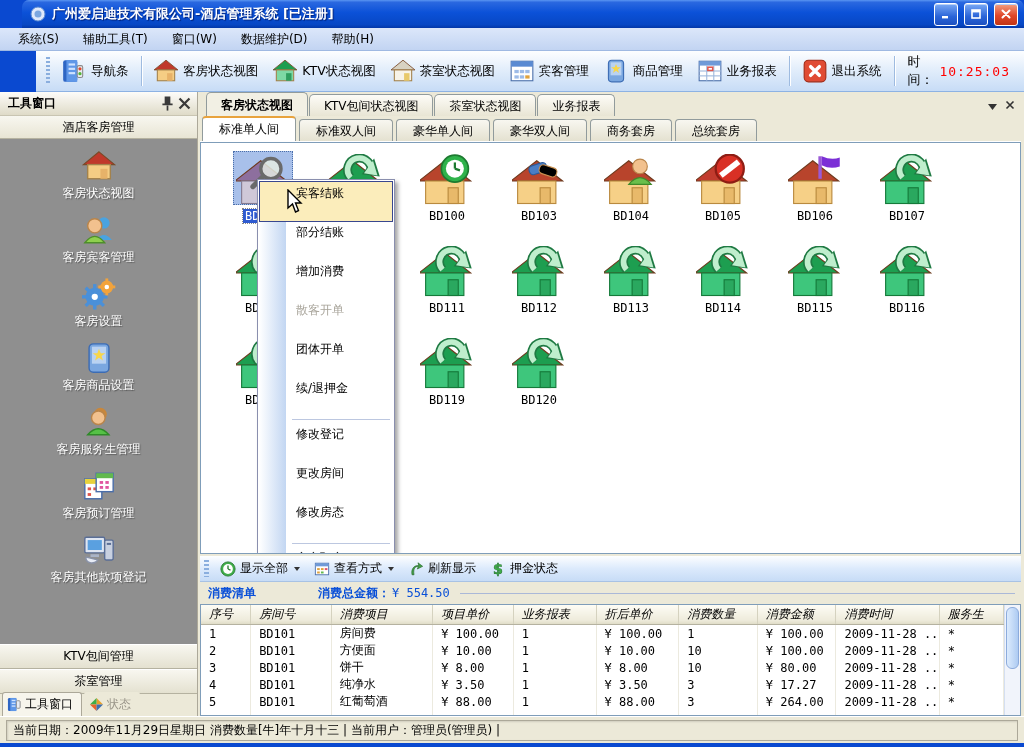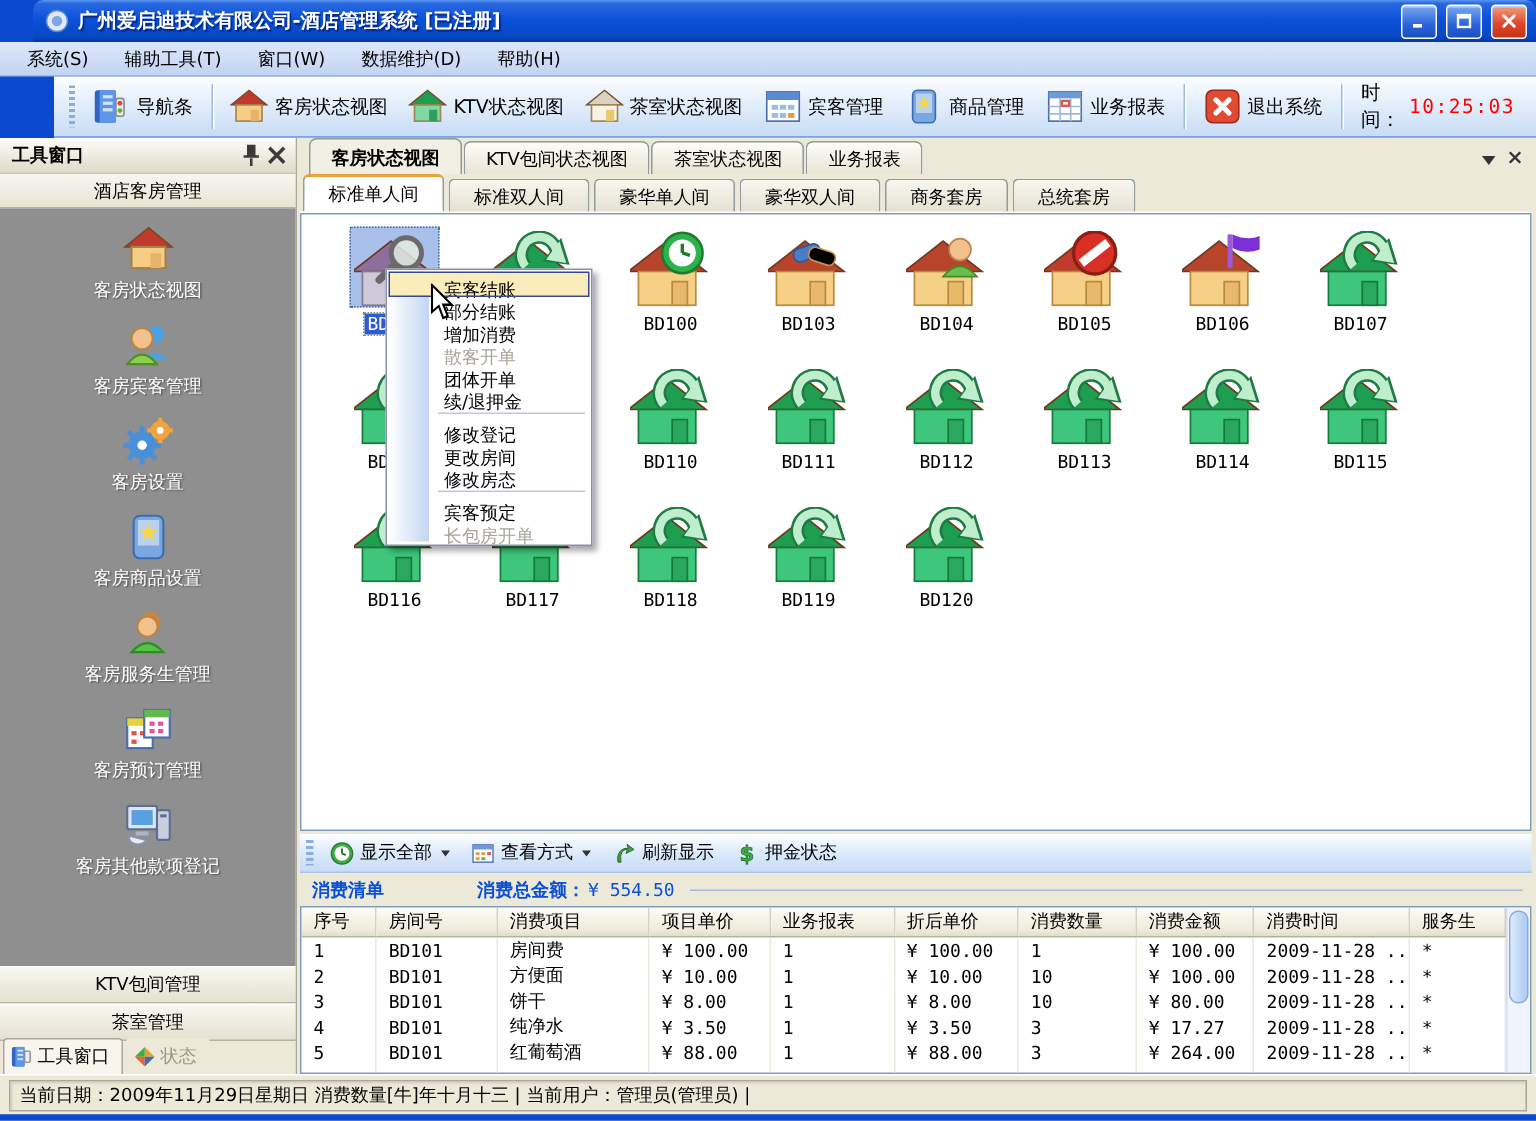--- a/index.html
+++ b/index.html
@@ -70,21 +70,21 @@
   .room{display:flex;flex-direction:column;align-items:center;width:92px;}
   .room .ricon{width:54px;height:48px;padding:2px;border:1px solid transparent;}
   .room .rlabel{margin-top:4px;font-family:"DejaVu Sans Mono",monospace;font-size:12px;padding:0 2px;}
   .room.sel .ricon{background:#a8c0ea;border:1px dotted #4a6ea9;}
   .room.sel .rlabel{background:#2f5bd0;color:#fff;outline:1px dotted #888;}
   
   .ctxmenu{position:absolute;left:56px;top:36px;width:132px;background:#fff;border:1px solid #8a8fae;
     box-shadow:3px 3px 4px rgba(0,0,0,.35);z-index:10;padding:2px;}
   .ctxmenu::before{content:"";position:absolute;left:2px;top:2px;bottom:2px;width:26px;
     background:linear-gradient(90deg,#fdfeff,#c2d6f2);}
-  .mitem{position:relative;height:15px;line-height:23px;padding-left:36px;white-space:nowrap;}
+  .mitem{position:relative;height:39px;line-height:23px;padding-left:36px;white-space:nowrap;}
   .mitem.highlighted{background:#fbedbb;outline:1px solid #39478f;color:#000;}
   .mitem.disabled{color:#a8a49a;}
   .msep{position:relative;height:1px;background:#bcc7e0;margin:3px 2px 3px 32px;}
   .cursor{position:absolute;left:84px;top:46px;width:19px;height:26px;z-index:12;}
   
   .actionbar{height:25px;background:linear-gradient(180deg,#fdfeff,#dceafc 50%,#c7dcf6);display:flex;align-items:center;
     border-bottom:1px solid #a8c2e4;margin-top:2px;}
   .abtn{display:flex;align-items:center;gap:4px;padding:2px 7px;}
   .abtn .ic{width:16px;height:16px;}
   .darr{width:0;height:0;border-left:3.5px solid transparent;border-right:3.5px solid transparent;border-top:4px solid #333;margin-left:2px;}
@@ -92,21 +92,21 @@
   .summary{height:22px;display:flex;align-items:center;padding-left:8px;color:#0a50d8;font-weight:bold;}
   .summary .total-lbl{margin-left:62px;}
   .summary .total-val{font-weight:normal;color:#0a50d8;margin-left:2px;font-family:"DejaVu Sans Mono",monospace;}
   .summary .line{flex:1;height:1px;background:#aab8d8;margin:0 6px 0 10px;}
   
   .table-zone{flex:1;display:flex;border:1px solid #7f9db9;background:#fff;overflow:hidden;position:relative;}
   .tbl-wrap{flex:1;display:flex;flex-direction:column;overflow:hidden;}
   table.consume{border-collapse:collapse;table-layout:fixed;width:100%;}
   table.consume th{height:19px;font-weight:normal;text-align:left;padding:0 0 0 8px;
     background:linear-gradient(180deg,#fdfcf5,#eeebdb 80%,#e0ddc8);border-right:1px solid #d5d2bf;border-bottom:1px solid #b5b2a0;
-    white-space:nowrap;overflow:hidden;}
+    white-space:nowrap;overflow:hidden;font-style:italic;}
   table.consume td{height:14px;padding:0 0 0 8px;border-right:1px solid #eceadf;font-size:12px;white-space:nowrap;overflow:hidden;
     font-family:"DejaVu Sans Mono","DejaVu Sans",monospace;}
   .vscroll{width:15px;background:#f1f4fb;border-left:1px solid #d4dff2;display:flex;flex-direction:column;}
   .vs-thumb{flex:0 0 60px;margin:2px 1px;border-radius:6px;border:1px solid #8cabdc;background:linear-gradient(90deg,#dcebfd,#aecbf2);}
   
   .statusbar{height:26px;background:#ece9d8;border-top:1px solid #fff;display:flex;align-items:center;padding:0 6px;}
   .statusbar .box{flex:1;height:19px;line-height:19px;padding:0 6px;border:1px solid #aca899;
     box-shadow:inset 1px 1px 2px rgba(0,0,0,.12);background:#ece9d8;white-space:nowrap;overflow:hidden;}
   .bottom-edge{height:4px;background:#0a49d0;}
 </style>
@@ -547,32 +547,20 @@
     <span class="ricon"><svg viewBox="0 0 48 46">
                   <polygon points="22,6 45,24 -1,24" fill="#1d9e50" stroke="#6e3a1e" stroke-width="1"></polygon>
                   <rect x="5" y="24" width="34" height="20" fill="#3ec67c" stroke="#157a3a"></rect>
                   <rect x="25" y="30" width="9" height="14" fill="#2aa85f" stroke="#157a3a"></rect>
                   <path d="M20 21 A10.5 10.5 0 1 1 38 17" fill="none" stroke="#1f7a43" stroke-width="8"></path>
                   <polygon points="41,4 46,20 30,18" fill="#1f7a43"></polygon>
                   <path d="M20 21 A10.5 10.5 0 1 1 38 17" fill="none" stroke="#bfeecd" stroke-width="5"></path>
                   <polygon points="40,6 44,19 32,17" fill="#bfeecd"></polygon>
                 </svg></span>
     <span class="rlabel">BD109</span>
-  </div>
-            <div class="room ">
-    <span class="ricon"><svg viewBox="0 0 48 46">
-                  <polygon points="22,6 45,24 -1,24" fill="#1d9e50" stroke="#6e3a1e" stroke-width="1"></polygon>
-                  <rect x="5" y="24" width="34" height="20" fill="#3ec67c" stroke="#157a3a"></rect>
-                  <rect x="25" y="30" width="9" height="14" fill="#2aa85f" stroke="#157a3a"></rect>
-                  <path d="M20 21 A10.5 10.5 0 1 1 38 17" fill="none" stroke="#1f7a43" stroke-width="8"></path>
-                  <polygon points="41,4 46,20 30,18" fill="#1f7a43"></polygon>
-                  <path d="M20 21 A10.5 10.5 0 1 1 38 17" fill="none" stroke="#bfeecd" stroke-width="5"></path>
-                  <polygon points="40,6 44,19 32,17" fill="#bfeecd"></polygon>
-                </svg></span>
-    <span class="rlabel">BD110</span>
   </div>
             <div class="room ">
     <span class="ricon"><svg viewBox="0 0 48 46">
                   <polygon points="22,6 45,24 -1,24" fill="#1d9e50" stroke="#6e3a1e" stroke-width="1"></polygon>
                   <rect x="5" y="24" width="34" height="20" fill="#3ec67c" stroke="#157a3a"></rect>
                   <rect x="25" y="30" width="9" height="14" fill="#2aa85f" stroke="#157a3a"></rect>
                   <path d="M20 21 A10.5 10.5 0 1 1 38 17" fill="none" stroke="#1f7a43" stroke-width="8"></path>
                   <polygon points="41,4 46,20 30,18" fill="#1f7a43"></polygon>
                   <path d="M20 21 A10.5 10.5 0 1 1 38 17" fill="none" stroke="#bfeecd" stroke-width="5"></path>
                   <polygon points="40,6 44,19 32,17" fill="#bfeecd"></polygon>

